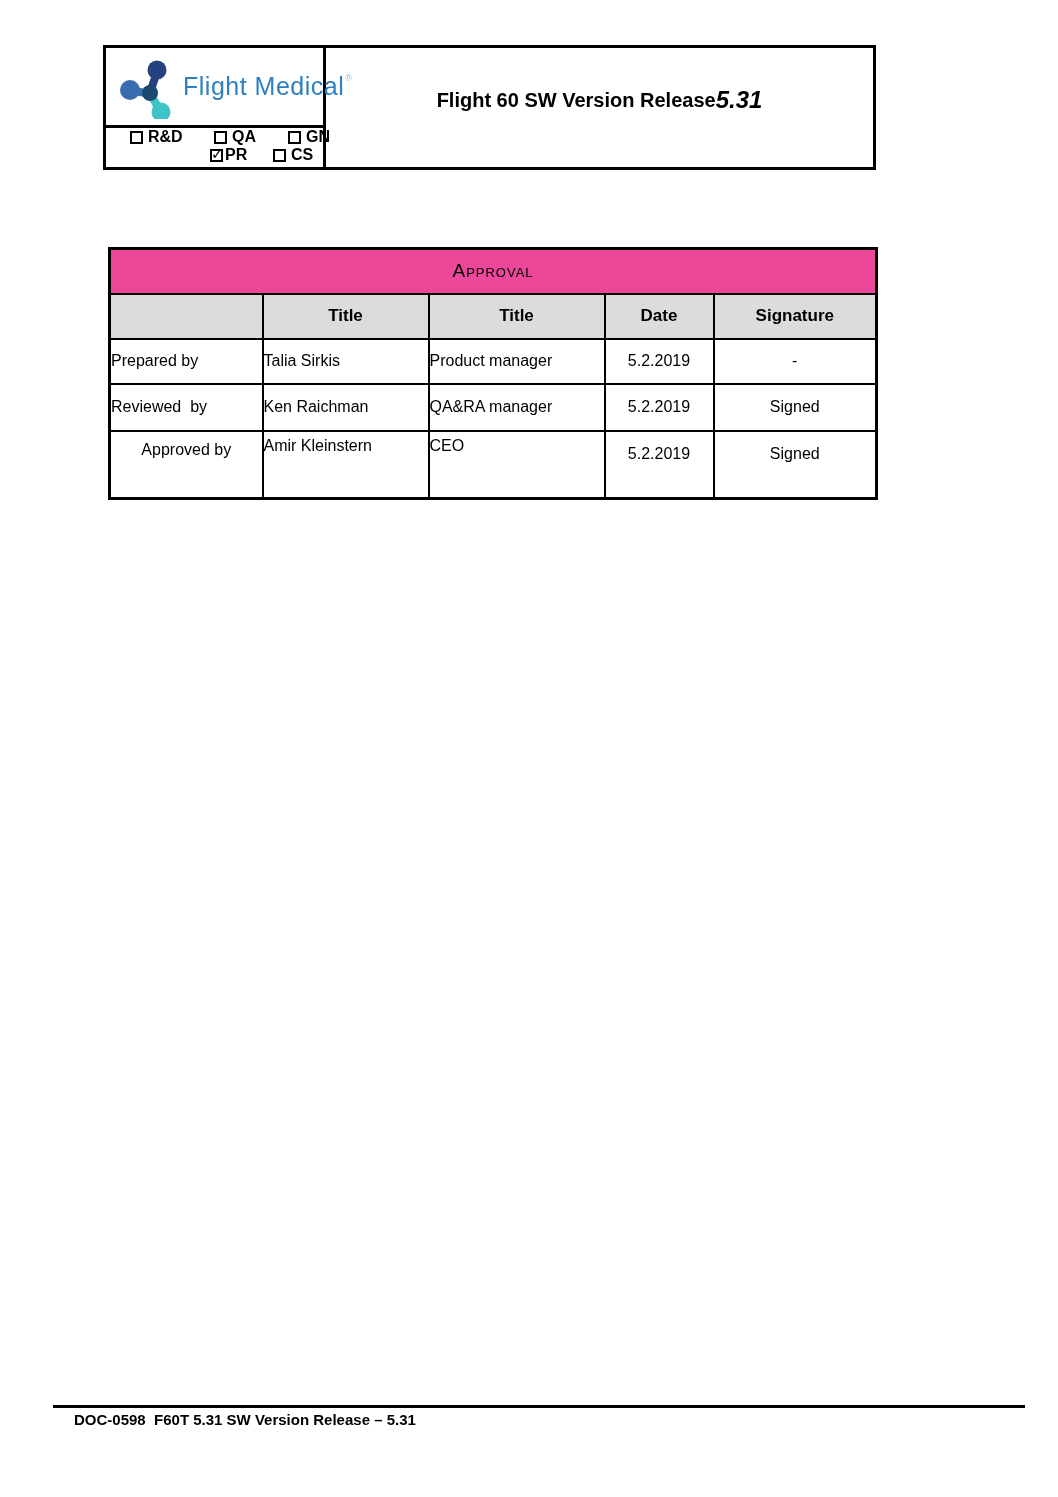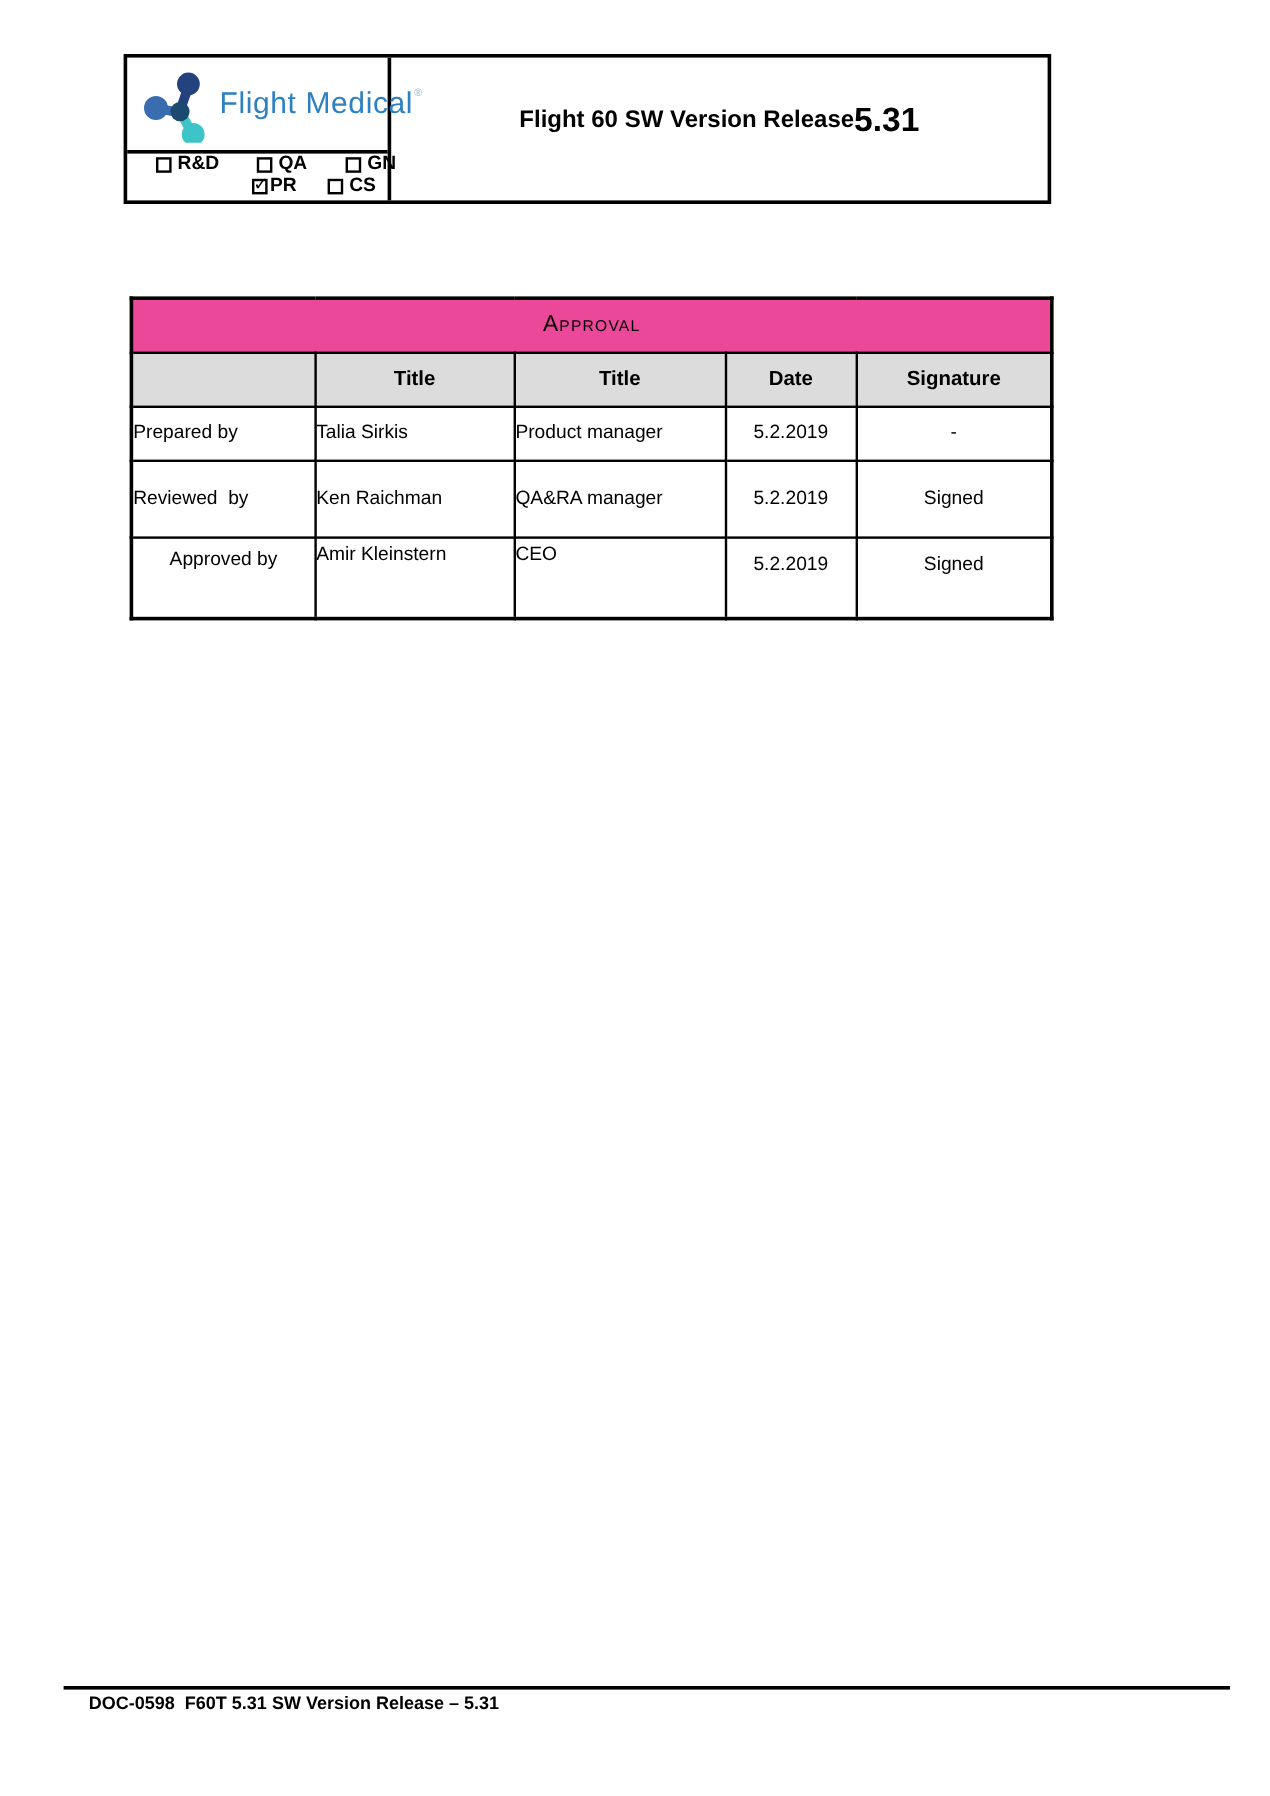--- a/index.html
+++ b/index.html
@@ -28,42 +28,42 @@
     width:13px; height:13px; border:2px solid #000; display:inline-block;
     margin-right:5px; position:relative; background:#fff; flex:0 0 auto;
   }
   .cb-box.tight { margin-right:2px; }
   .cb-check {
     position:absolute; left:-1px; top:-5px; font-size:15px; font-weight:bold; color:#000; line-height:15px;
   }
 
   .header-right { flex:1; display:flex; flex-direction:row; align-items:center; justify-content:center; padding-bottom:16px; }
   .doc-title { font-size:20px; font-weight:bold; line-height:26px; text-align:center; }
-  .doc-version { font-size:28px; font-weight:bold; line-height:26px; text-align:center; }
+  .doc-version { font-size:24px; font-weight:bold; line-height:26px; text-align:center;font-style:italic; }
 
   
   table.approval {
     position:absolute; left:108px; top:247px; width:767px;
     border-collapse:collapse; table-layout:fixed; font-size:16px;
     border:3px solid #000;
   }
   table.approval td, table.approval th { border:2px solid #000; padding:0; vertical-align:middle; }
   tr.t-title td {
     height:45px; background:#ec4899; text-align:center; font-weight:normal;
   }
   .smallcaps { font-variant:small-caps; font-size:19px; letter-spacing:1px; }
   tr.t-head td, tr.t-head th {
     height:45px; background:#dcdcdc; font-weight:bold; font-size:17px; text-align:center;
   }
   td.role  { text-align:left; padding-left:8px;  white-space:pre-wrap; }
   td.name  { text-align:left; padding-left:9px;  }
   td.titlec{ text-align:left; padding-left:12px;border-radius:11px; }
   td.date, td.sig { text-align:center; }
   tr.r1 td { height:45px; }
-  tr.r2 td { height:64px; }
+  tr.r2 td { height:47px; }
   tr.r3 td { height:68px; vertical-align:top; }
   tr.r3 td.role   { padding-top:9px;text-align:center; }
   tr.r3 td.name,
   tr.r3 td.titlec { padding-top:5px; }
   tr.r3 td.date,
   tr.r3 td.sig    { padding-top:13px; }
 
   
   .footer-line { position:absolute; left:53px; top:1405px; width:972px; height:3px; background:#000; }
   .footer-text { position:absolute; left:74px; top:1411px; font-size:15px; font-weight:bold; white-space:pre; }

